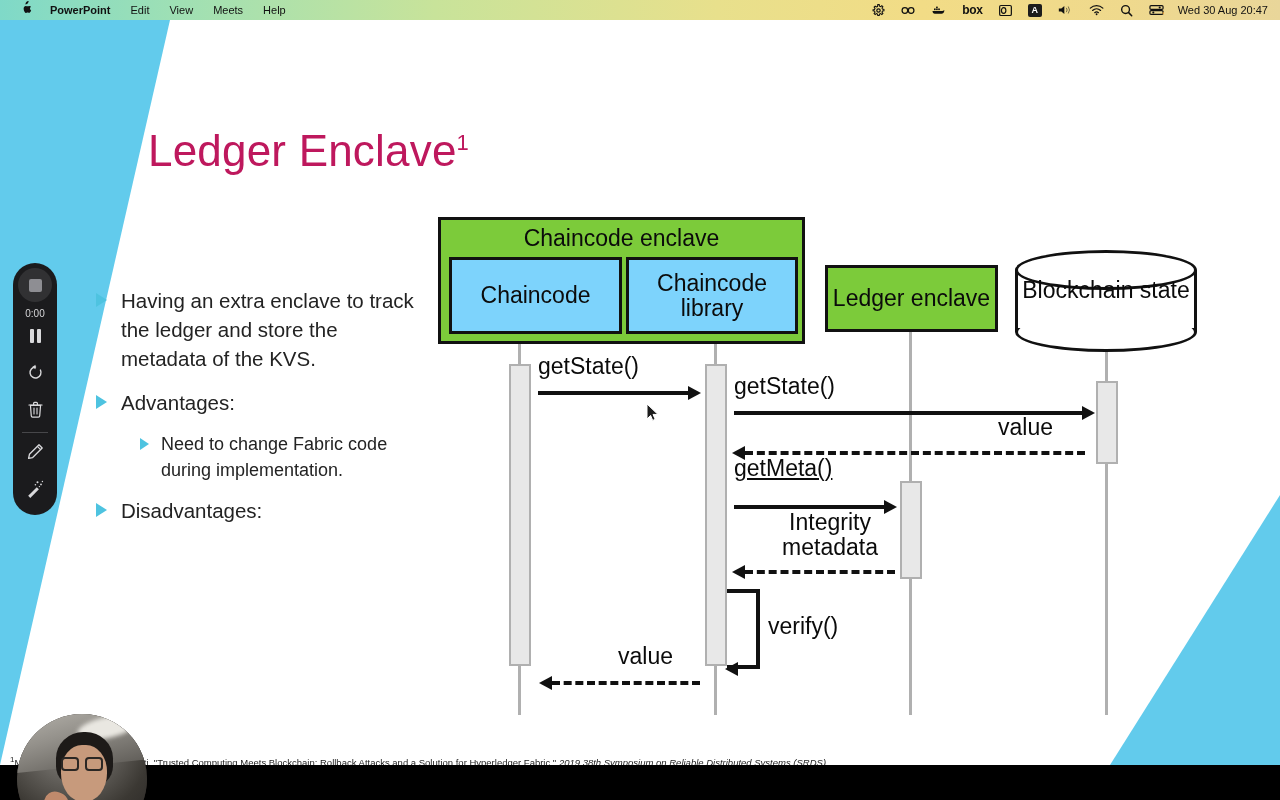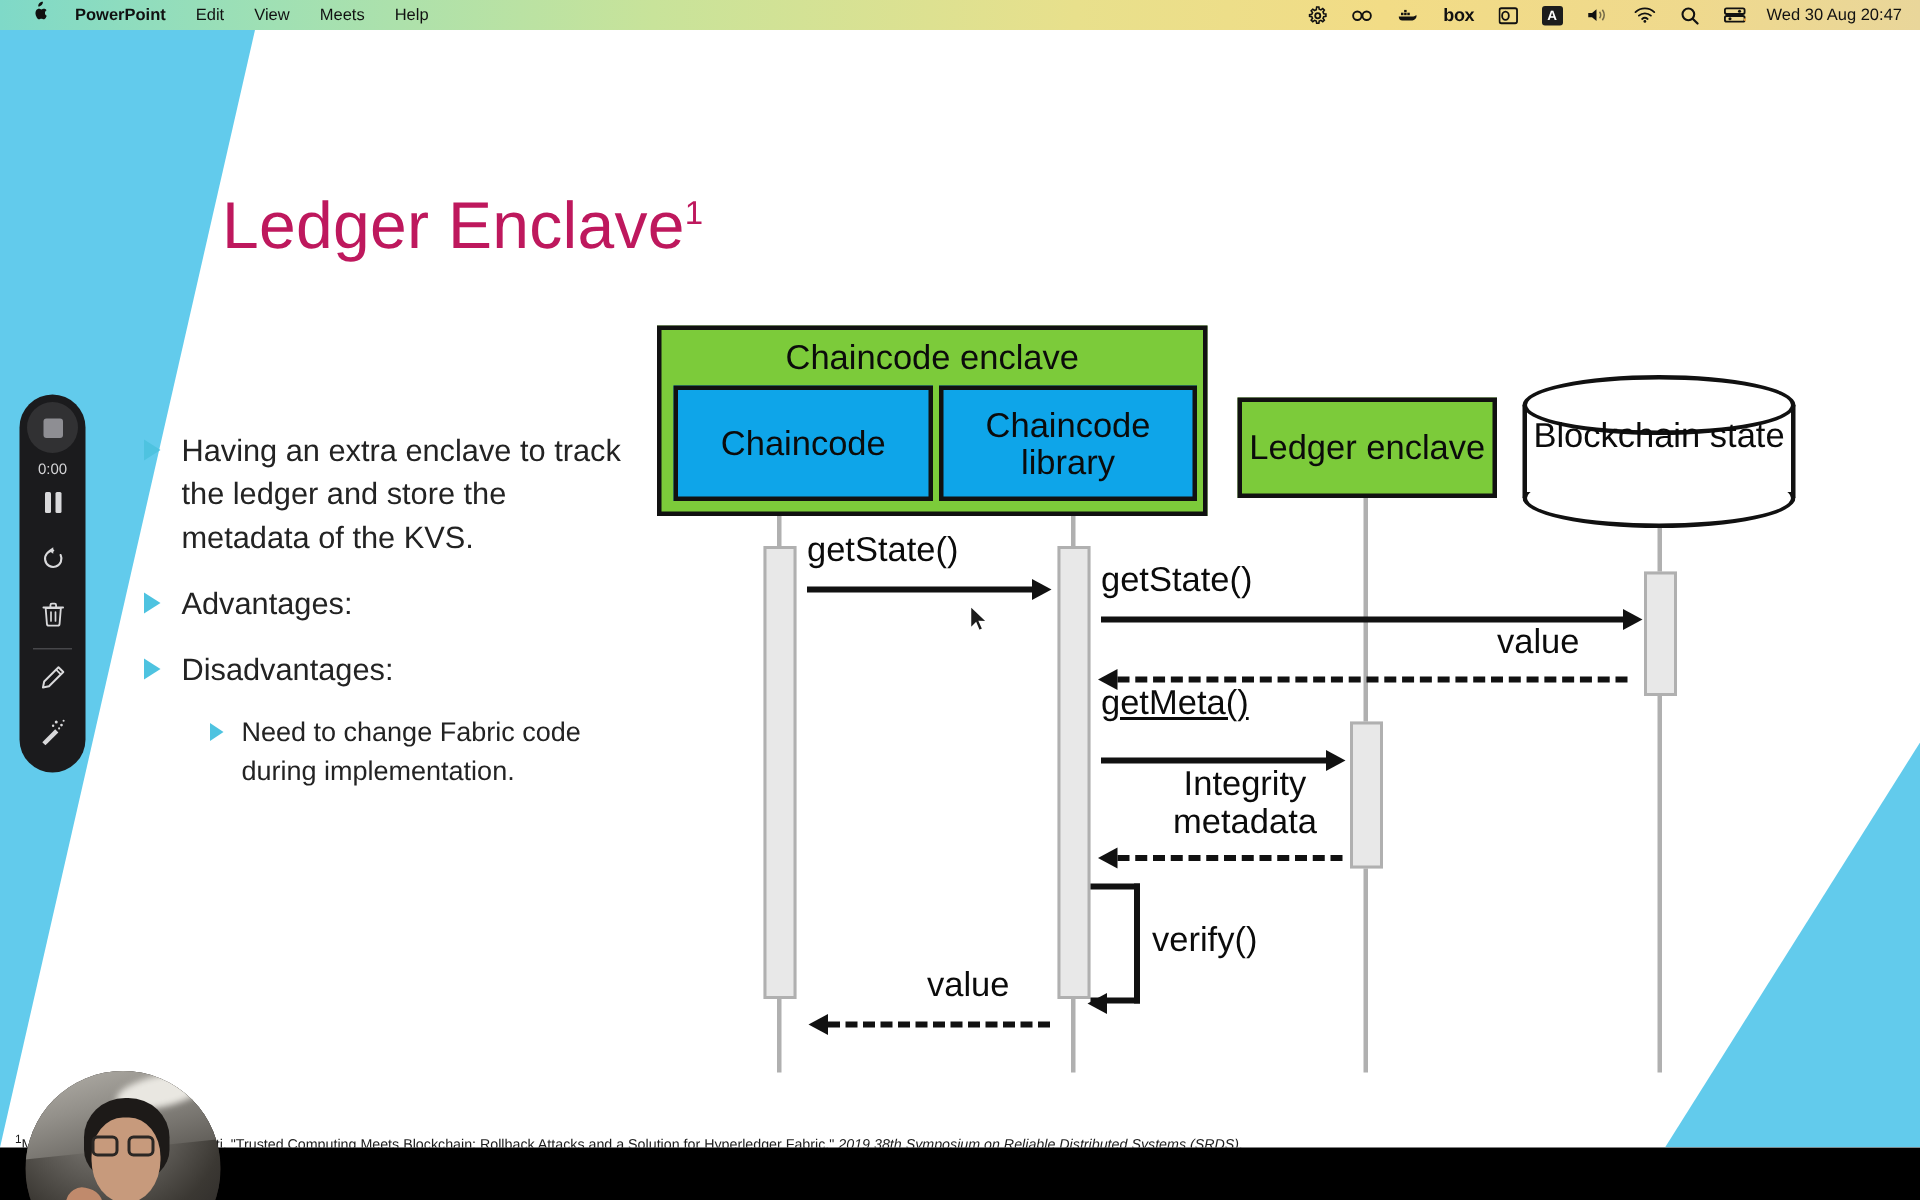--- a/index.html
+++ b/index.html
@@ -47,21 +47,21 @@
         border-bottom:7px solid transparent; margin-top:7px; margin-right:14px; flex:0 0 auto;}
   .b-row.sub .tri{ border-left-width:9px; border-top-width:6px; border-bottom-width:6px; margin-top:6px; margin-right:12px;}
   .b-txt{ font-size:20.5px; line-height:29px; }
   .b-row.sub .b-txt{ font-size:18px; line-height:25.5px; }
 
   
   #diagram{ position:absolute; left:420px; top:175px; width:830px; height:545px; }
   .d-box{ position:absolute; border:3px solid #111; display:flex; align-items:center;
           justify-content:center; text-align:center; font-size:23px; color:#0b0b0b; line-height:1.05; }
   .d-green{ background:#7ccb3a; }
-  .d-grey{ background:#0ea5e9; border-width:3px; }
+  .d-grey{ background:#7dd3fc; border-width:3px; }
   .lifeline{ position:absolute; width:3px; background:#b0b0b0; }
   .activation{ position:absolute; width:22px; background:#e8e8e8; border:2px solid #b0b0b0; }
   .arrow-line{ position:absolute; height:0; border-top:4px solid #111; }
   .arrow-dash{ position:absolute; height:0; border-top:4px dashed #111; }
   .ahead-r{ position:absolute; width:0;height:0;border-left:13px solid #111;
             border-top:7px solid transparent;border-bottom:7px solid transparent;}
   .ahead-l{ position:absolute; width:0;height:0;border-right:13px solid #111;
             border-top:7px solid transparent;border-bottom:7px solid transparent;}
   .a-lab{ position:absolute; font-size:23px; color:#0b0b0b; white-space:nowrap; }
   .a-lab.two{ line-height:25px; text-align:center; white-space:normal; }
@@ -222,27 +222,27 @@
 
     <div id="bullets">
       <div class="b-row">
         <span class="tri"></span>
         <span class="b-txt">Having an extra enclave to track the ledger and store the metadata of the KVS.</span>
       </div>
       <div class="b-row">
         <span class="tri"></span>
         <span class="b-txt">Advantages:</span>
       </div>
+      <div class="b-row sub">
+        <span class="tri"></span>
+        <span class="b-txt">Need to change Fabric code during implementation.</span>
+      </div>
       <div class="b-row">
         <span class="tri"></span>
         <span class="b-txt">Disadvantages:</span>
-      </div>
-      <div class="b-row sub">
-        <span class="tri"></span>
-        <span class="b-txt">Need to change Fabric code during implementation.</span>
       </div>
     </div>
 
     <div id="diagram">
 
       <div class="lifeline" style="left:98px; top:147px; height:373px;"></div>
       <div class="lifeline" style="left:294px; top:147px; height:373px;"></div>
       <div class="lifeline" style="left:489px; top:134px; height:386px;"></div>
       <div class="lifeline" style="left:685px; top:150px; height:370px;"></div>
 

